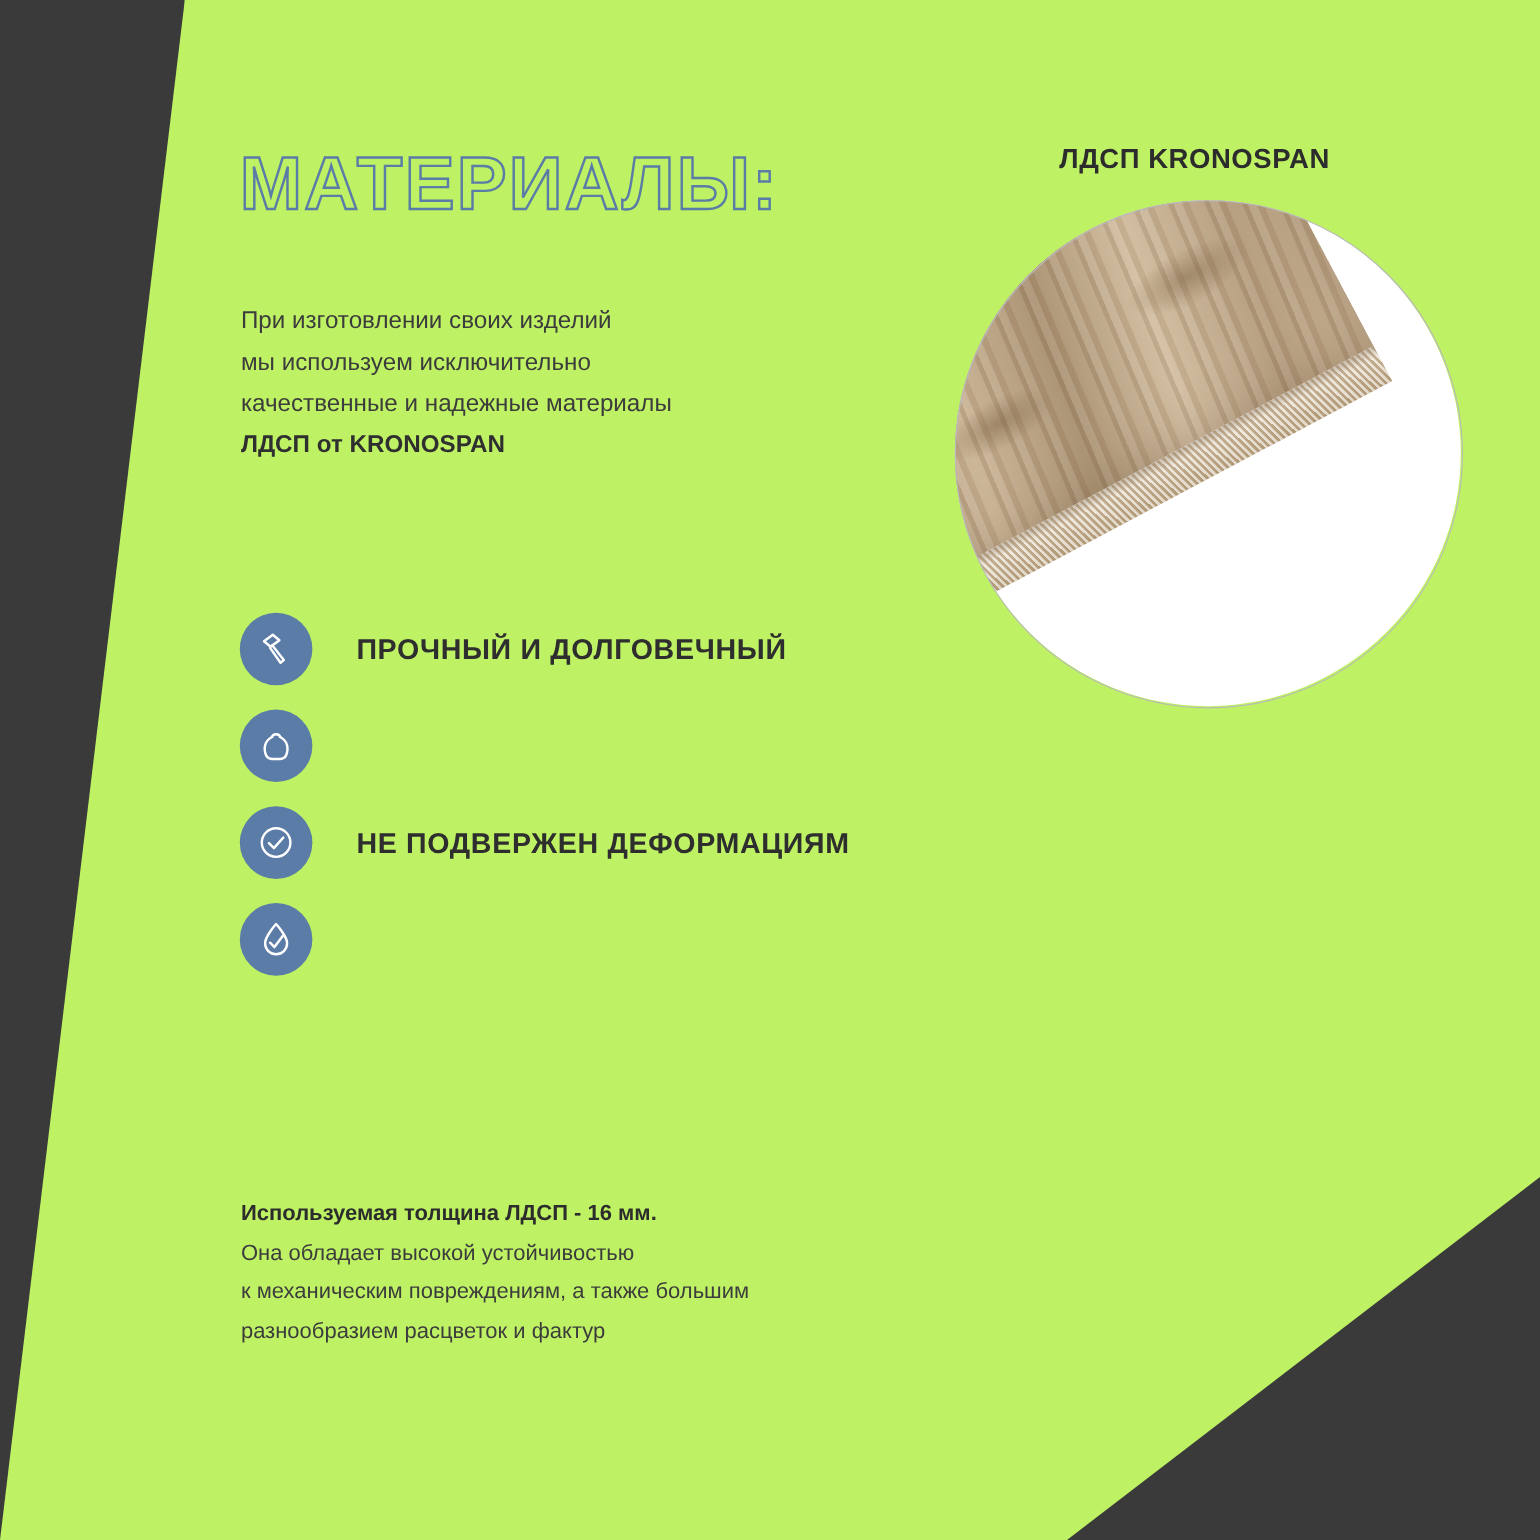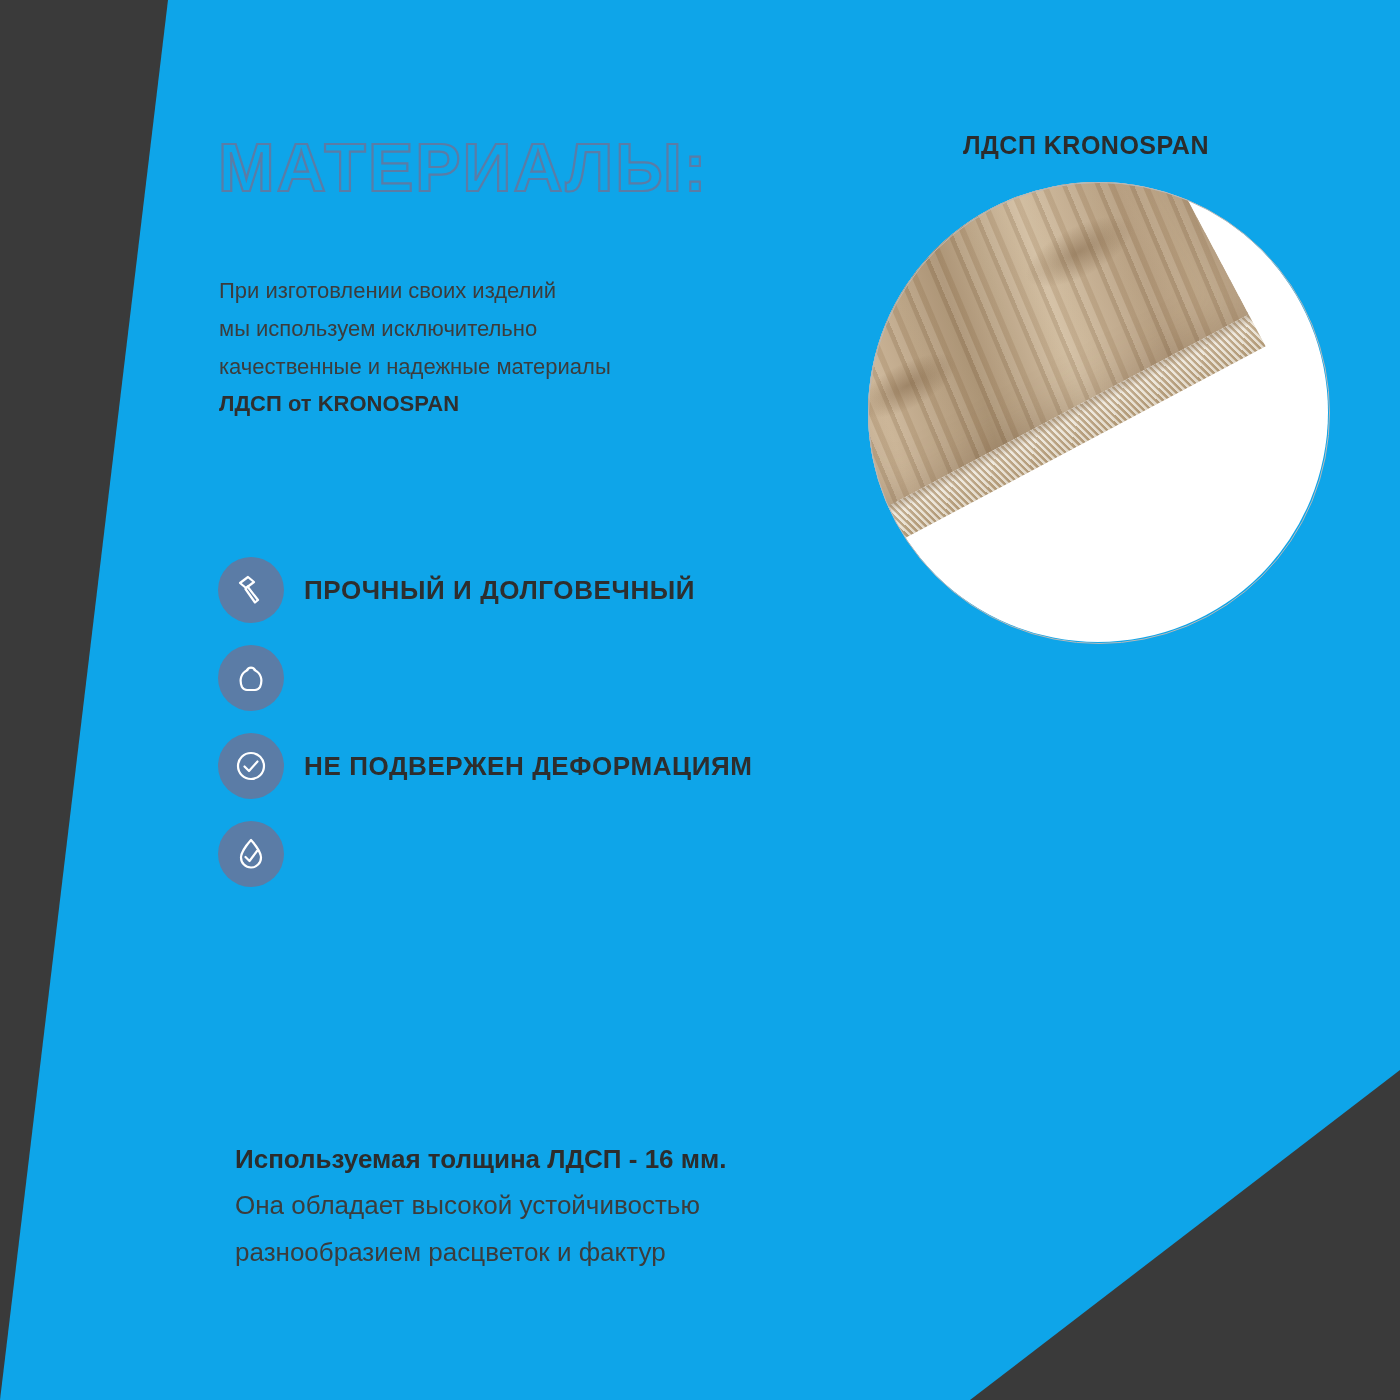--- a/index.html
+++ b/index.html
@@ -8,21 +8,21 @@
     background: #ffffff;
   }
   body {
     font-family: "Liberation Sans", sans-serif;
   }
   .canvas {
     position: relative;
     width: 1400px;
     height: 1400px;
     overflow: hidden;
-    background: #0ea5e9;
+    background: #bef264;
   }
 
   
   .corner-left {
     position: absolute;
     left: 0; top: 0;
     width: 260px;
     height: 1400px;
     background: #3a3a3a;
     clip-path: polygon(0 0, 168px 0, 0 1400px);
@@ -82,38 +82,37 @@
     width: 66px;
     height: 66px;
     border-radius: 50%;
     background: #5b7ca6;
     display: flex;
     align-items: center;
     justify-content: center;
   }
   .feat-icon svg { display: block; }
   .feat-label {
-    margin-left: 20px;
+    margin-left: 40px;
     font-size: 26px;
     font-weight: 700;
     letter-spacing: 0.6px;
     color: #2e2e2e;
     white-space: nowrap;
   }
 
   
   .bottom {
     position: absolute;
     left: 219px;
-    top: 1136px;
+    top: 1086px;
     width: 900px;
-    font-size: 26px;
+    font-size: 20px;
     line-height: 1.78;
     color: #3c3c3c;
-    margin-left: 16px;
   }
   .bottom .strong {
     font-weight: 700;
     color: #2c2c2c;
   }
 
   
   .photo-caption {
     position: absolute;
     left: 963px;
@@ -266,20 +265,21 @@
         </svg>
       </span>
     </div>
 
 
   </div>
 
   <div class="bottom">
     <div class="strong">Используемая толщина ЛДСП - 16 мм.</div>
     <div>Она обладает высокой устойчивостью</div>
+    <div>к механическим повреждениям, а также большим</div>
     <div>разнообразием расцветок и фактур</div>
   </div>
 
   <div class="photo-caption">ЛДСП KRONOSPAN</div>
 
   <div class="photo-circle">
     <div class="circle-shadow"></div>
     <div class="board">
       <div class="board-face">
         <div class="board-knot" style="left:120px; top:60px; width:150px; height:60px;"></div>

